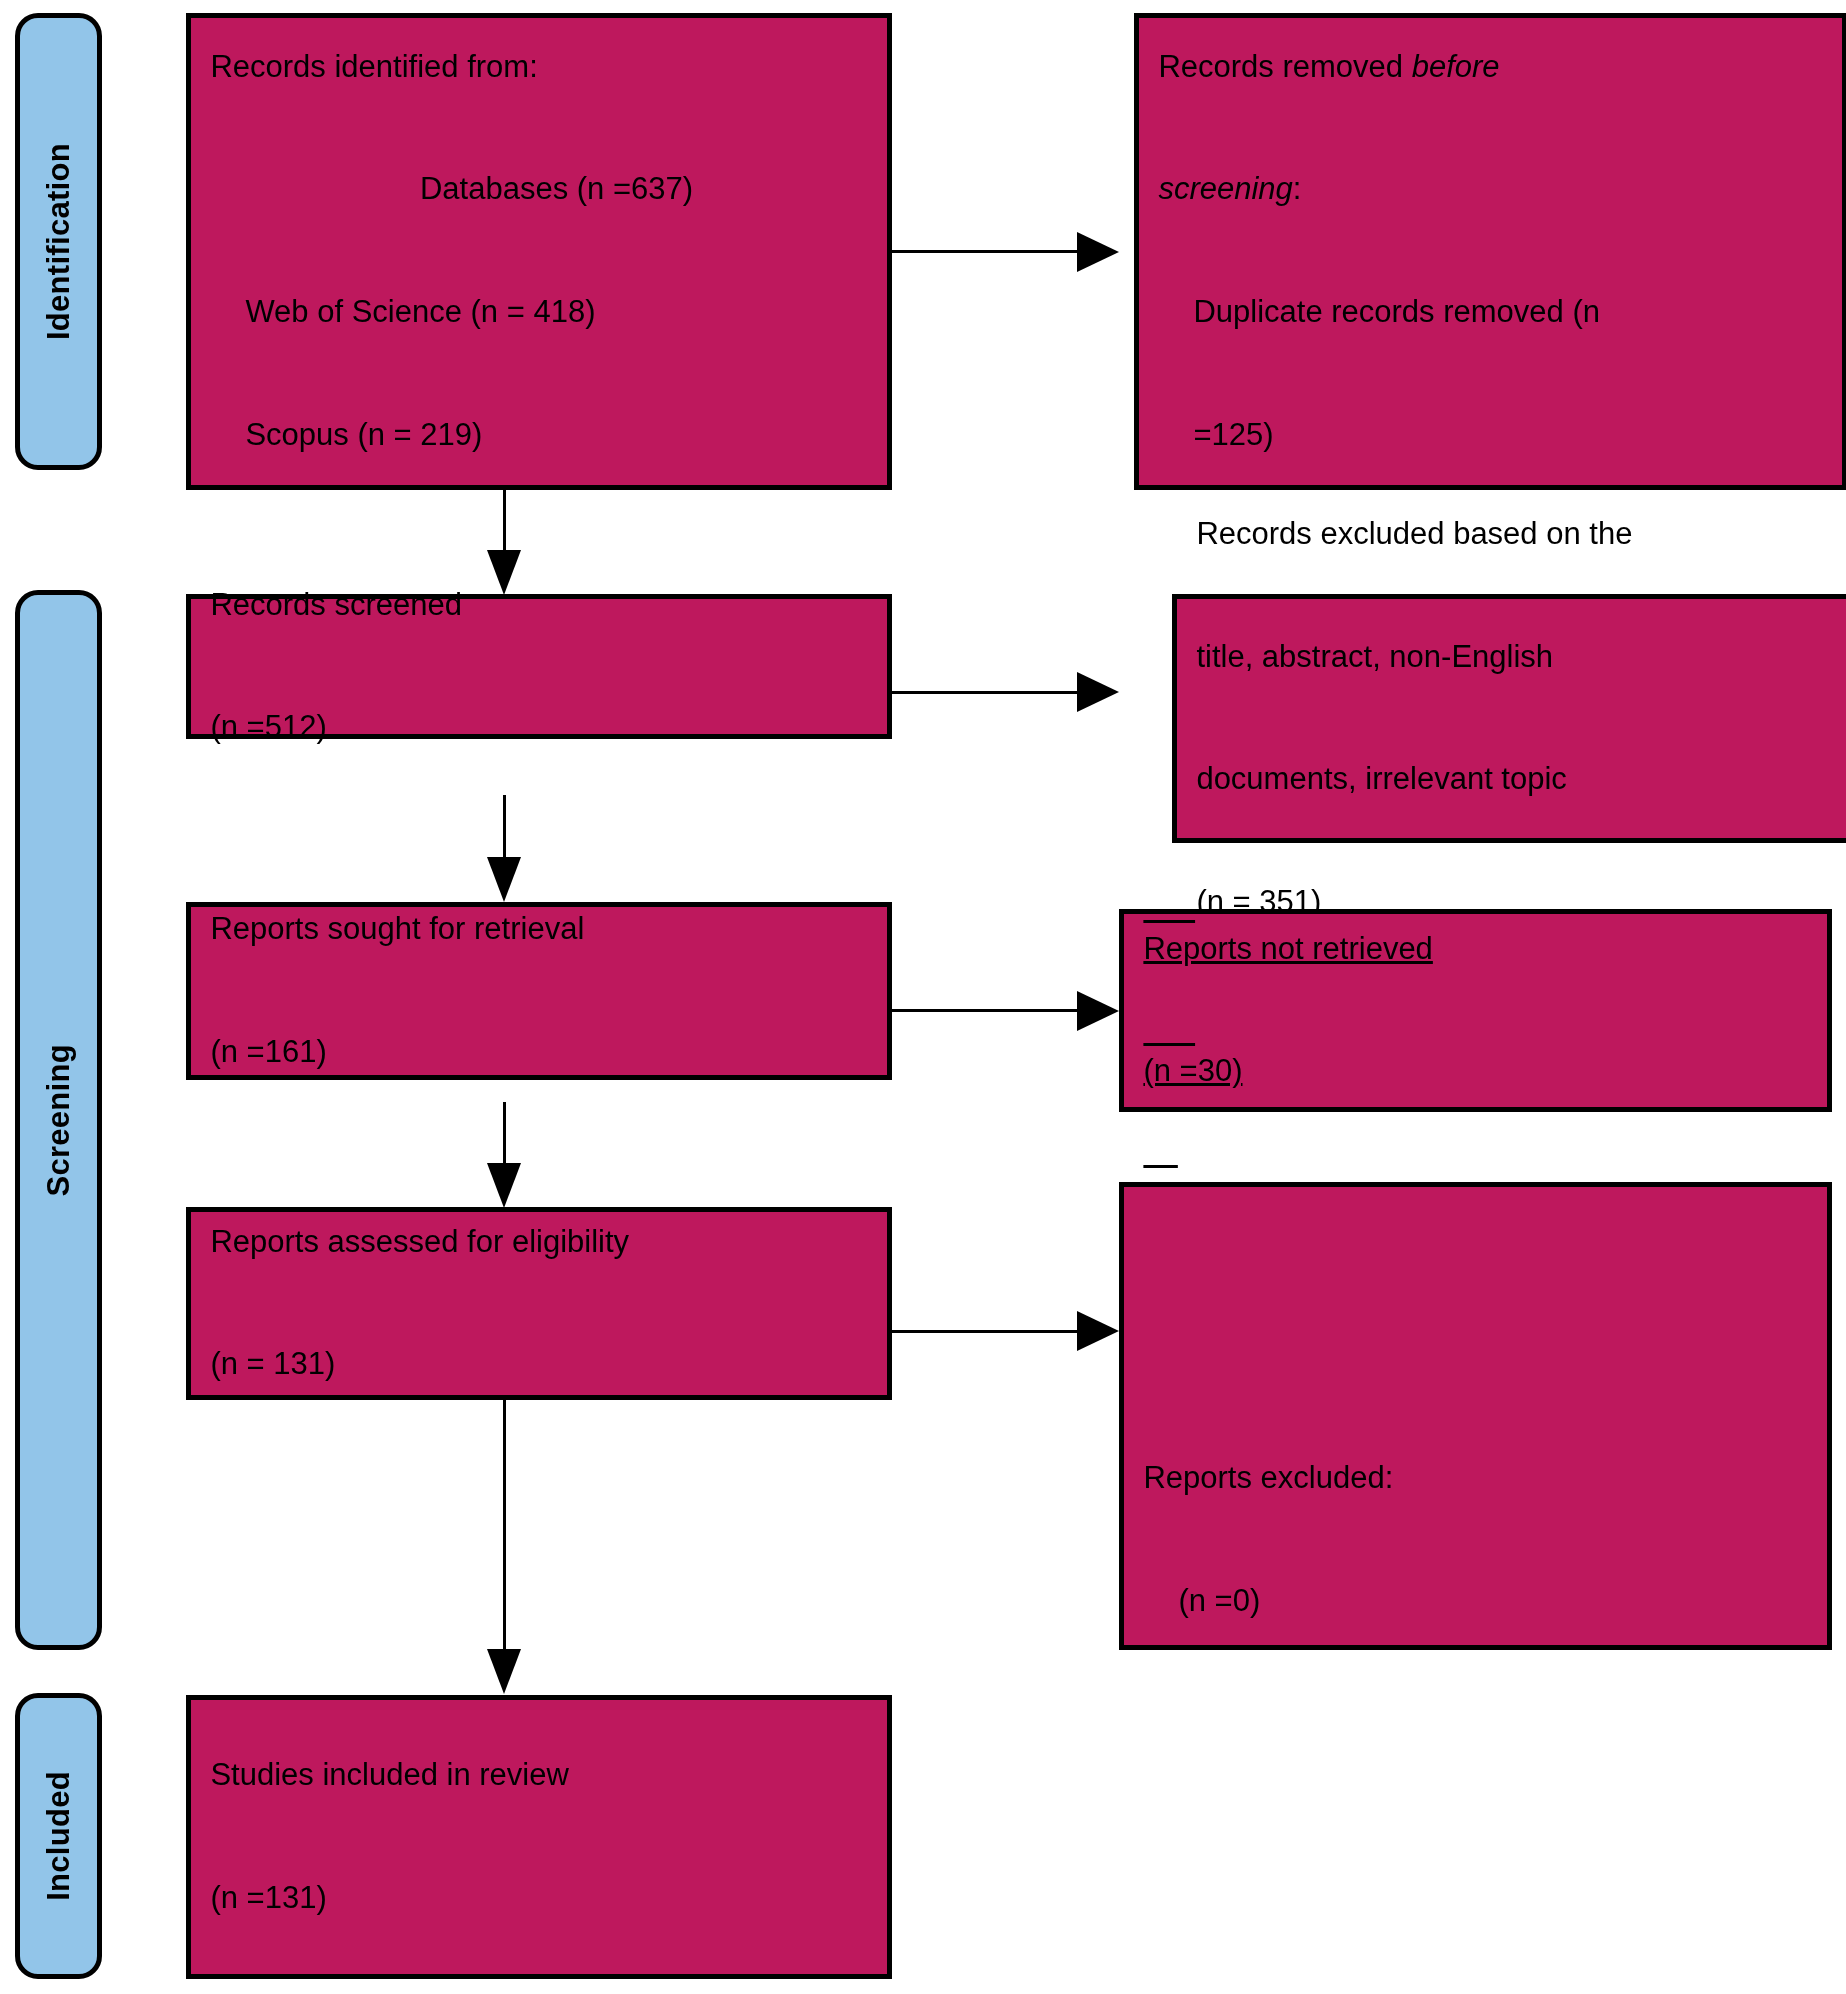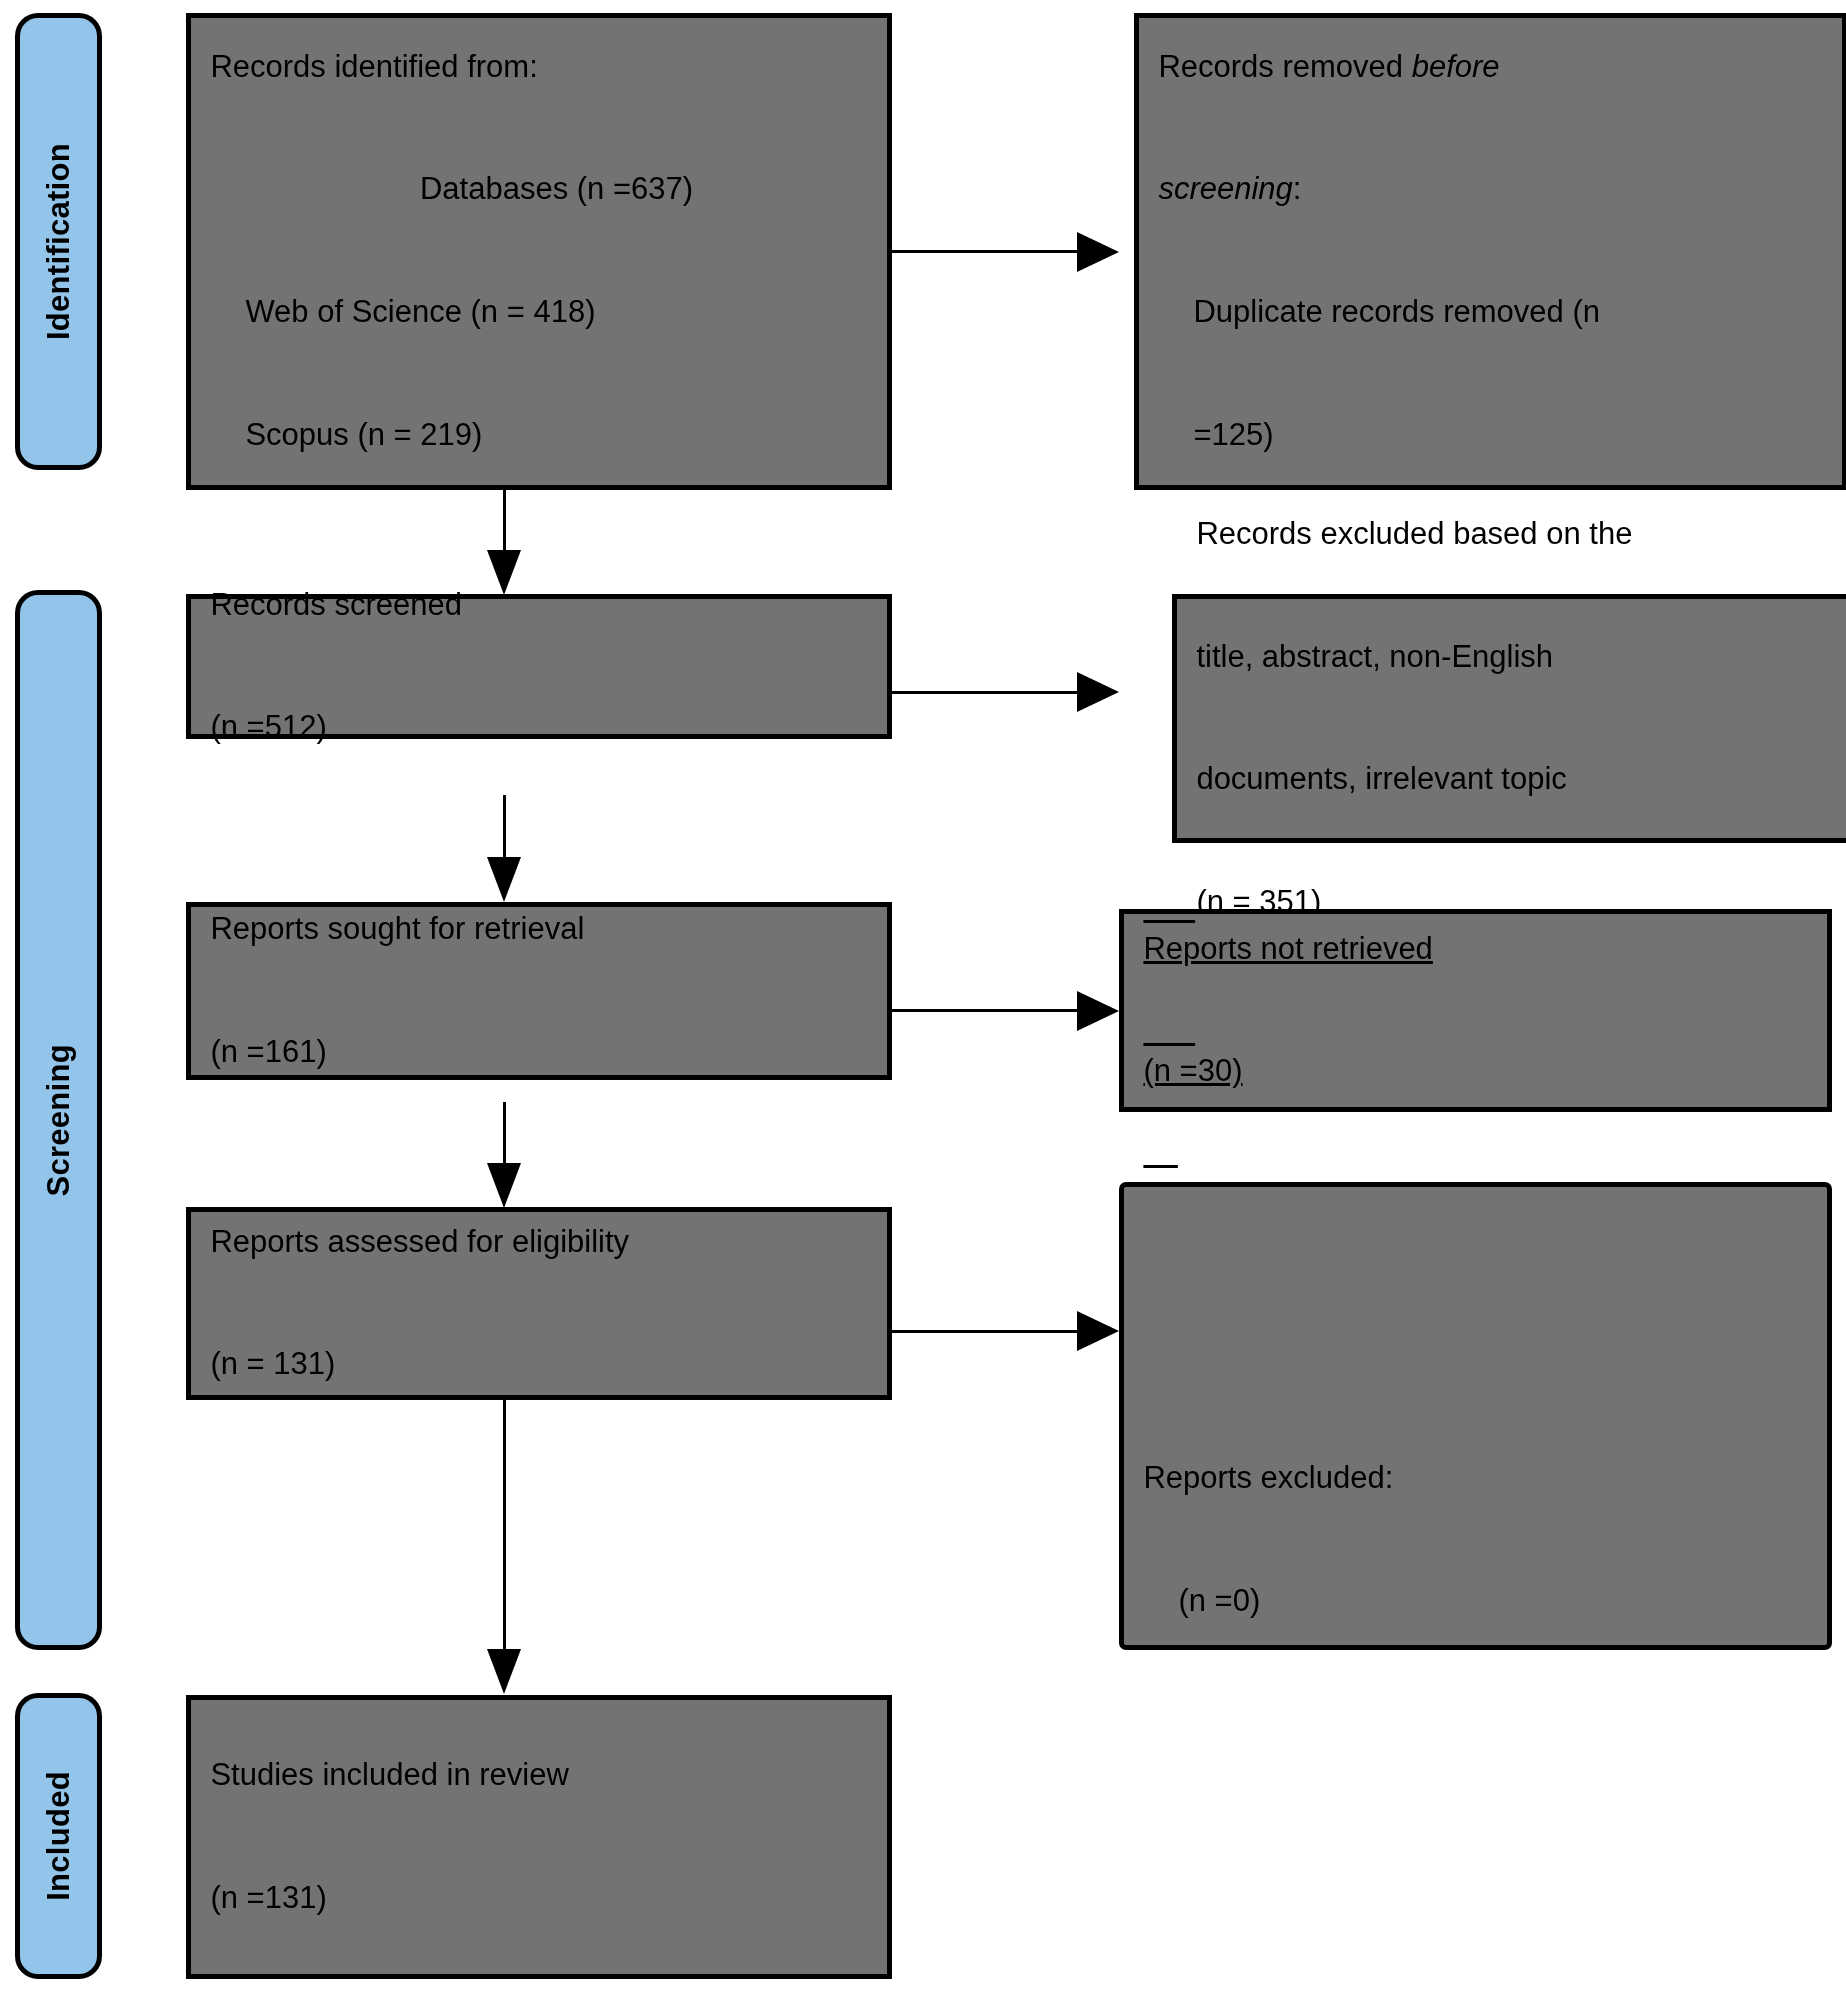--- a/index.html
+++ b/index.html
@@ -34,38 +34,38 @@
     font-size: 31px;
     letter-spacing: 0.3px;
     color: #000000;
     white-space: nowrap;
     line-height: 1;
   }
 
   
   .fbox {
     position: absolute;
-    background: #737373;
+    background: #be185d;
     border: 5.1px solid #000000;
     box-sizing: border-box;
     display: flex;
     flex-direction: column;
     justify-content: center;
   }
   .fbox .ftext {
     font-size: 31px;
     line-height: 1.32;
     color: #000000;
     padding: 0 19.4px;
     white-space: pre-wrap;
   }
   .italic { font-style: italic; }
 
   
-  .fbox.t-upper { justify-content: flex-start; border-radius: 7px; }
+  .fbox.t-upper { justify-content: flex-start; }
 
   
   .v-line {
     position: absolute;
     width: 2.9px;
     background: #000000;
   }
   .h-line {
     position: absolute;
     height: 2.9px;

